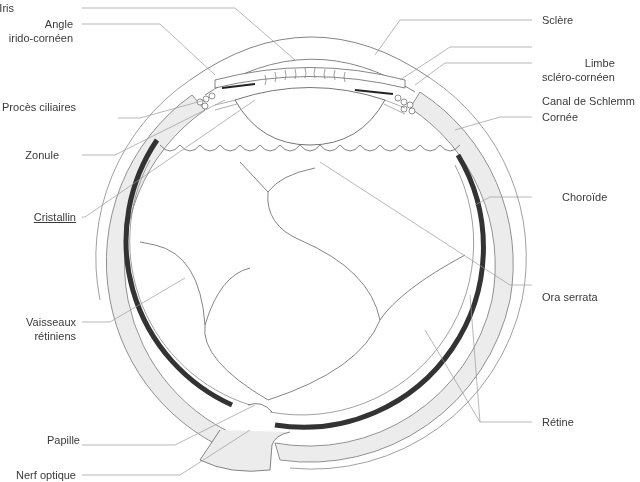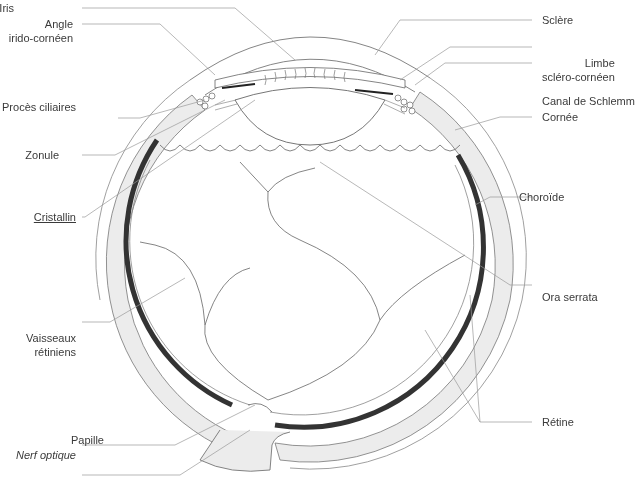--- a/index.html
+++ b/index.html
@@ -103,29 +103,29 @@
 </svg>
 
 <div class="lbl r" style="right:626px; top:1px;">Iris</div>
 <div class="lbl r" style="right:567px; top:17px;">
   <div>Angle</div>
   <div>irido-cornéen</div>
 </div>
 <div class="lbl r" style="right:564px; top:100px;">Procès ciliaires</div>
 <div class="lbl r" style="right:581px; top:148px;">Zonule</div>
 <div class="lbl r" style="right:564px; top:210px;text-decoration:underline;">Cristallin</div>
-<div class="lbl r" style="right:564px; top:331px;text-align:right;">
+<div class="lbl r" style="right:564px; top:315px;text-align:right;">
   <div>Vaisseaux</div>
   <div>rétiniens</div>
 </div>
-<div class="lbl r" style="right:536px; top:433px;text-align:center;">Papille</div>
-<div class="lbl r" style="right:564px; top:448px;font-style:italic;">Nerf optique</div>
+<div class="lbl r" style="right:560px; top:433px;text-align:center;">Papille</div>
+<div class="lbl r" style="right:564px; top:468px;">Nerf optique</div>
 
 <div class="lbl l" style="left:542px; top:13px;">Sclère</div>
 <div class="lbl l" style="left:542px; top:48px;margin-top:46px;">Canal de Schlemm</div>
 <div class="lbl l" style="left:542px; top:56px;text-align:right;">
   <div>Limbe</div>
   <div>scléro-cornéen</div>
 </div>
 <div class="lbl l" style="left:542px; top:110px;">Cornée</div>
-<div class="lbl l" style="left:519px; top:190px;">Choroïde</div>
+<div class="lbl l" style="left:562px; top:190px;">Choroïde</div>
 <div class="lbl l" style="left:542px; top:290px;">Ora serrata</div>
 <div class="lbl l" style="left:542px; top:415px;text-align:right;">Rétine</div>
 
 </body></html>

